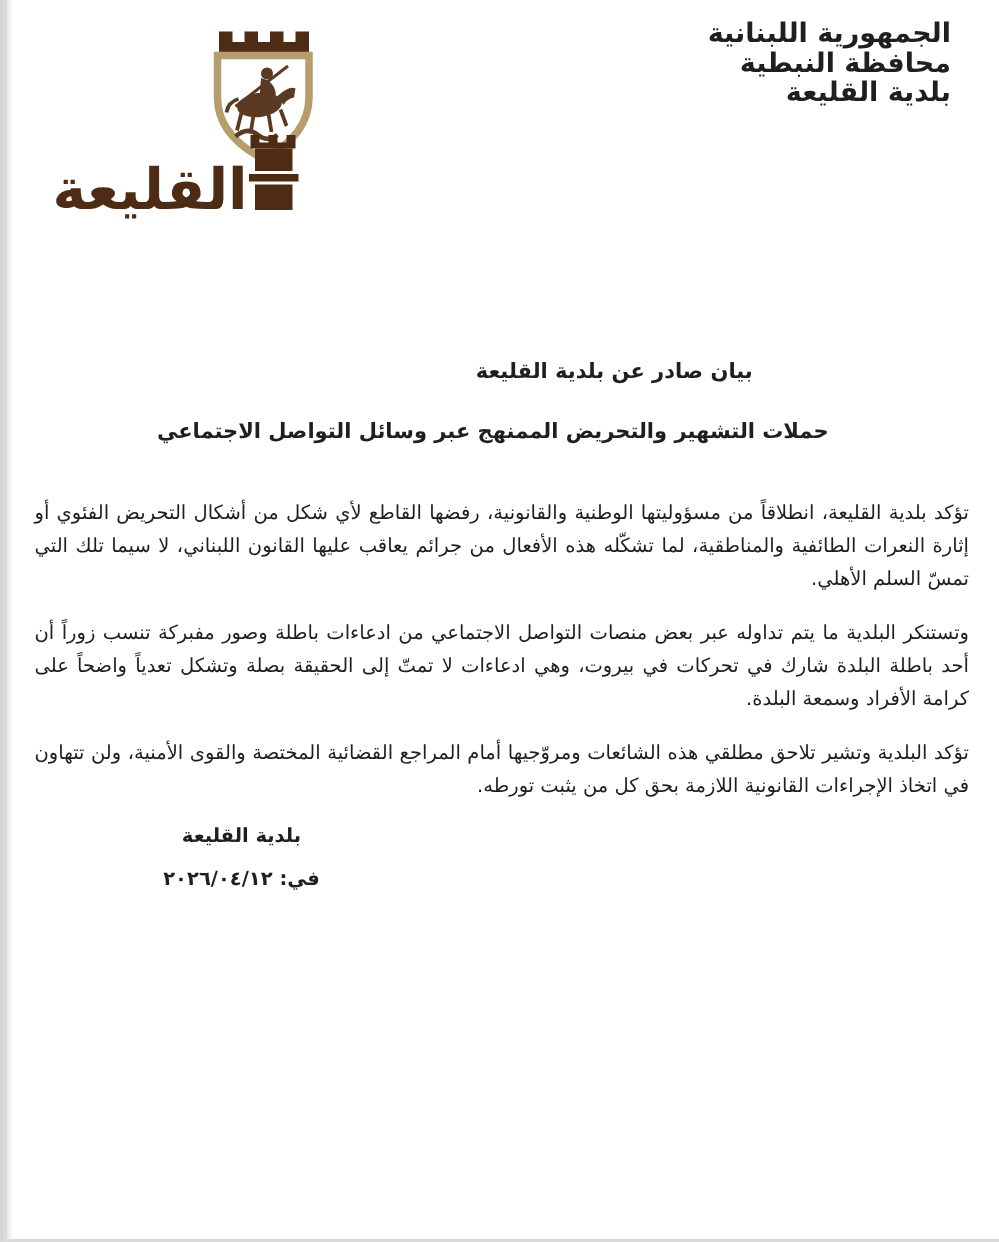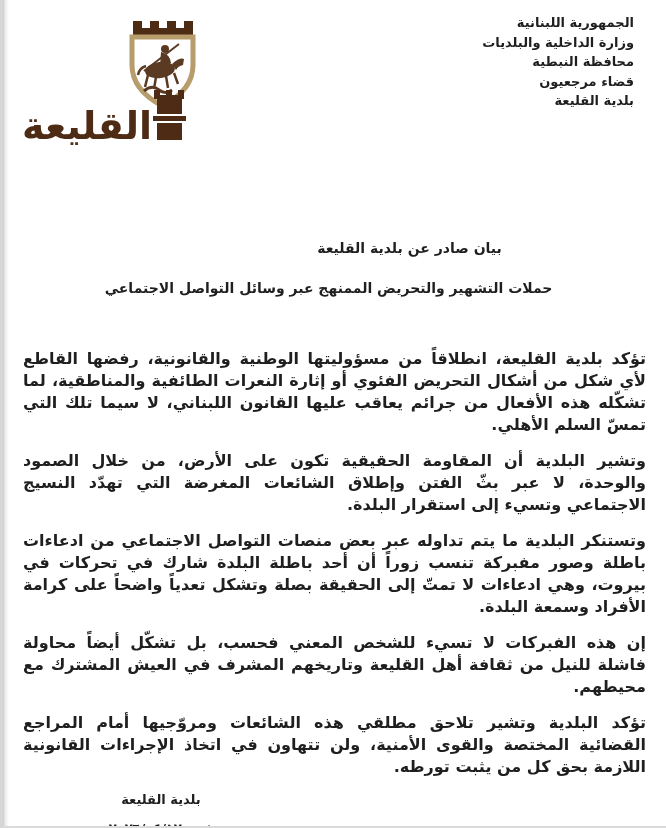--- a/index.html
+++ b/index.html
@@ -19,49 +19,49 @@
   .edge-shade{
     position:absolute;left:0;top:0;bottom:0;width:6px;
     background:linear-gradient(90deg,#cccccc 0,#ededed 40%,#ffffff 100%);
     pointer-events:none;
   }
   .letterhead{position:relative;min-height:160px;}
   .agency-block{
     padding:13px 32px 0 0;
     text-align:right;
     font-weight:bold;
-    font-size:13px;
+    font-size:18px;
     line-height:19.5px;
   }
   .logo{
     position:absolute;
-    top:2px;left:20px;
+    top:2px;left:33px;
     width:176px;height:150px;
   }
   .title-1{
     margin-top:80px;
     text-align:center;
     font-weight:bold;
     font-size:14px;
     position:relative;
     right:-75px; 
   }
   .title-2{
     margin-top:24px;
     text-align:center;
     font-weight:bold;
     font-size:14px;
     position:relative;
     right:6px;
   }
   .body-text{
-    margin-top:52px;
+    margin-top:36px;
     padding:0 20px 0 20px;
-    font-size:16px;
-    font-weight:bold;
+    font-size:13px;
+    font-weight:normal;
     line-height:22px;
     text-align:justify;
   }
   .body-text p{margin:0 0 14px 0;}
   .signature{
     margin:10px 0 0 0;
     padding-right:0;
     font-weight:bold;
     font-size:13px;
     direction:rtl;
@@ -106,35 +106,31 @@
           <rect x="130" y="114" width="33" height="5"></rect>
           <rect x="134" y="121" width="25" height="17"></rect>
         </g>
 
         <text x="64" y="137" font-size="38" font-weight="bold" fill="#4e2b14" text-anchor="middle" font-family="&quot;DejaVu Sans&quot;, sans-serif">القليعة</text>
       </svg>
     </div>
 
     <div class="agency-block">
       <div>الجمهورية اللبنانية</div>
-      <div>وزارة الداخلية والبلديات</div>
       <div>محافظة النبطية</div>
-      <div>قضاء مرجعيون</div>
       <div>بلدية القليعة</div>
     </div>
   </div>
 
   <div class="title-1">بيان صادر عن بلدية القليعة</div>
   <div class="title-2">حملات التشهير والتحريض الممنهج عبر وسائل التواصل الاجتماعي</div>
 
   <div class="body-text">
     <p>تؤكد بلدية القليعة، انطلاقاً من مسؤوليتها الوطنية والقانونية، رفضها القاطع لأي شكل من أشكال التحريض الفئوي أو إثارة النعرات الطائفية والمناطقية، لما تشكّله هذه الأفعال من جرائم يعاقب عليها القانون اللبناني، لا سيما تلك التي تمسّ السلم الأهلي.</p>
-    <p>وتشير البلدية أن المقاومة الحقيقية تكون على الأرض، من خلال الصمود والوحدة، لا عبر بثّ الفتن وإطلاق الشائعات المغرضة التي تهدّد النسيج الاجتماعي وتسيء إلى استقرار البلدة.</p>
     <p>وتستنكر البلدية ما يتم تداوله عبر بعض منصات التواصل الاجتماعي من ادعاءات باطلة وصور مفبركة تنسب زوراً أن أحد باطلة البلدة شارك في تحركات في بيروت، وهي ادعاءات لا تمتّ إلى الحقيقة بصلة وتشكل تعدياً واضحاً على كرامة الأفراد وسمعة البلدة.</p>
-    <p>إن هذه الفبركات لا تسيء للشخص المعني فحسب، بل تشكّل أيضاً محاولة فاشلة للنيل من ثقافة أهل القليعة وتاريخهم المشرف في العيش المشترك مع محيطهم.</p>
     <p>تؤكد البلدية وتشير تلاحق مطلقي هذه الشائعات ومروّجيها أمام المراجع القضائية المختصة والقوى الأمنية، ولن تتهاون في اتخاذ الإجراءات القانونية اللازمة بحق كل من يثبت تورطه.</p>
   </div>
 
   <div class="signature">
     <div class="sig-inner">
       <div class="sig-org">بلدية القليعة</div>
       <div class="sig-date">في: ٢٠٢٦/٠٤/١٢</div>
     </div>
   </div>
 </div>

